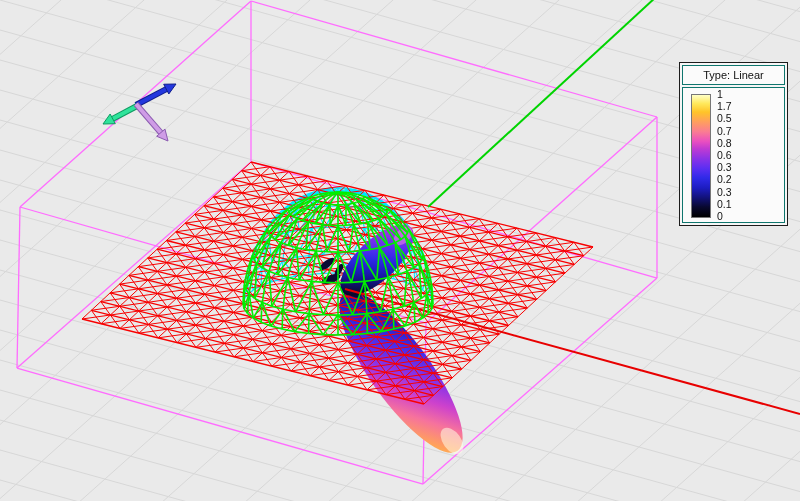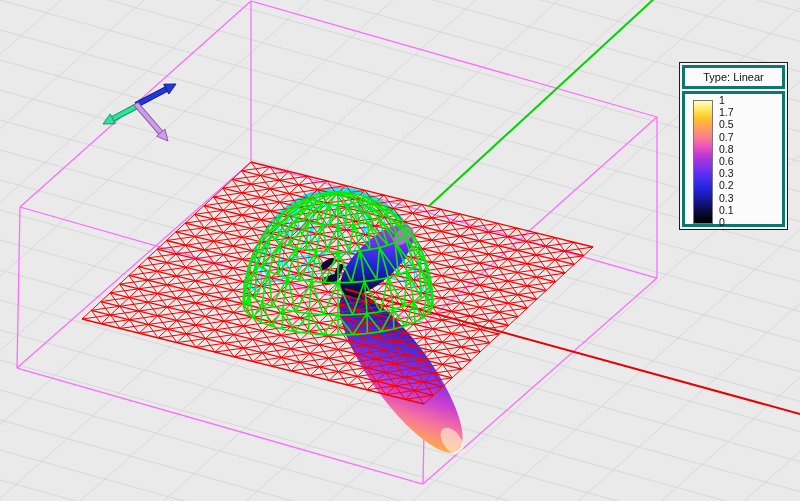--- a/index.html
+++ b/index.html
@@ -2,21 +2,21 @@
 <html><head>
 <meta charset="utf-8">
 <style>
   html,body{margin:0;padding:0;}
   body{font-family:"Liberation Sans",sans-serif;}
   #viewport{position:relative;width:800px;height:501px;background:#eaeaea;overflow:hidden;}
   #scene{position:absolute;left:0;top:0;}
   
   #legend{position:absolute;left:679px;top:62px;width:109px;background:#f6f6f6;
           border:1px solid #1c1c1c;box-sizing:border-box;font-size:11px;color:#111;}
-  .lg-row{border:3px solid #0f766e;background:#fbfbfb;margin:2px;box-sizing:border-box;}
+  .lg-row{border:1px solid #0f766e;background:#fbfbfb;margin:2px;box-sizing:border-box;}
   .lg-title{margin:0;border:none;border-bottom:1px solid #1c1c1c;background:#f6f6f6;
             padding:3px 3px 3px 3px;height:14px;line-height:14px;}
   .lg-type{text-align:center;padding:3px 0;}
   .lg-bar-box{position:relative;height:136px;}
   #lg-bar{position:absolute;left:8px;top:6px;width:18px;height:122px;border:1px solid #777;}
   #lg-ticks{position:absolute;left:34px;top:0px;height:134px;display:flex;
             flex-direction:column;justify-content:space-between;font-size:10.5px;}
   .lg-sig{padding:2px 5px;line-height:13px;}
 </style>
 </head>

